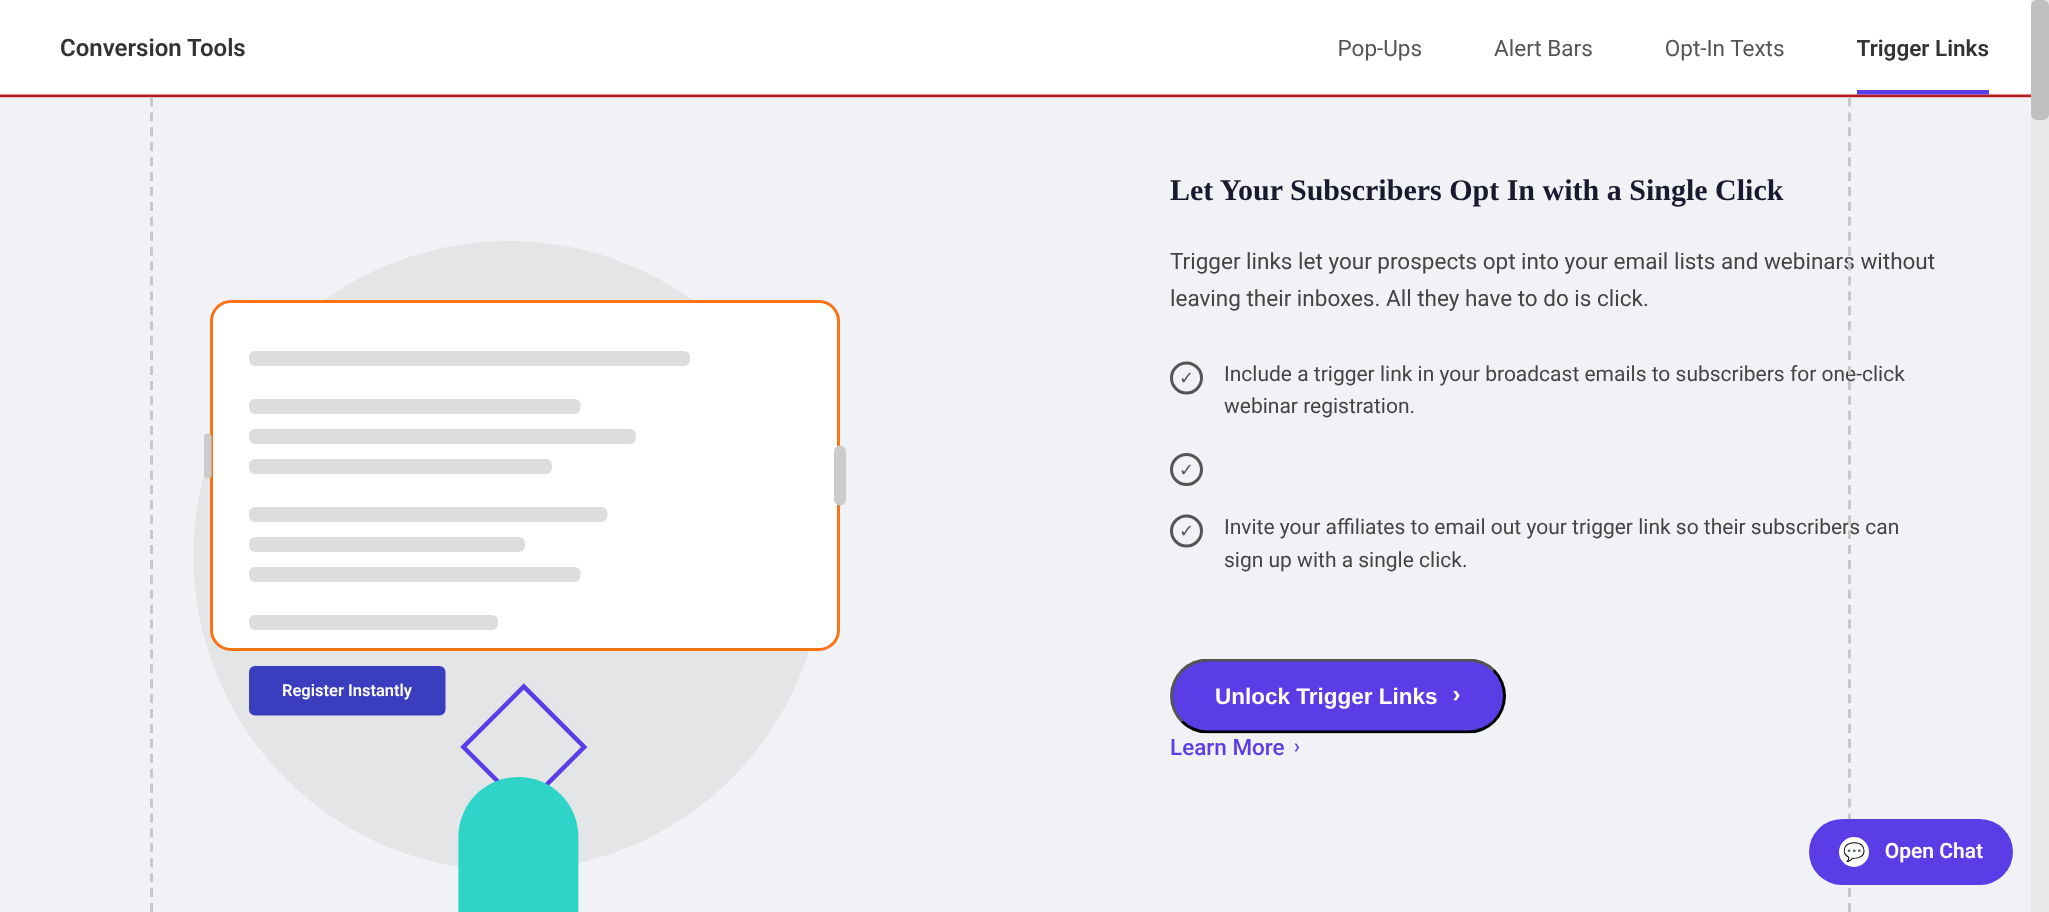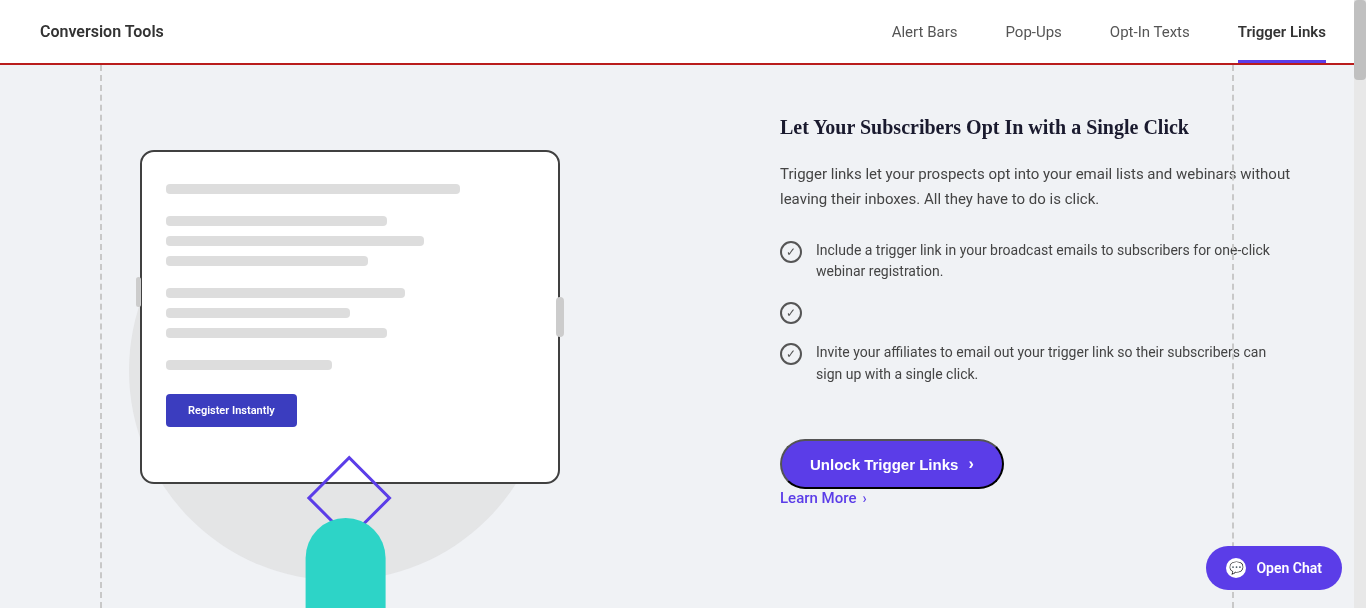--- a/index.html
+++ b/index.html
@@ -100,23 +100,23 @@
       left: 50%;
       transform: translate(-55%, -42%);
       opacity: 0.5;
     }
 
     
     .tablet-frame {
       position: relative;
       z-index: 2;
       width: 420px;
-      height: 334px;
+      height: 234px;
       background: #fff;
-      border: 2px solid #404040;
+      border: 2px solid #f97316;
       border-radius: 14px;
       padding: 20px 24px;
       margin-bottom: 40px;
       margin-left: -20px;
     }
     .tablet-side-btn {
       position: absolute;
       right: -6px;
       top: 50%;
       transform: translateY(-50%);
@@ -324,22 +324,22 @@
       height: 543px;
       border-left: 2px dashed #c8c8c8;
     }
   </style>
 </head>
 <body>
 
 <nav class="nav-bar">
   <div class="nav-logo">Conversion Tools</div>
   <div class="nav-tabs">
+    <a class="nav-tab">Pop-Ups</a>
     <a class="nav-tab">Alert Bars</a>
-    <a class="nav-tab">Pop-Ups</a>
     <a class="nav-tab">Opt-In Texts</a>
     <a class="nav-tab active">Trigger Links</a>
   </div>
   <div class="scrollbar">
     <div class="scrollbar-thumb"></div>
   </div>
 </nav>
 
 <div class="main-content">
   <div class="dashed-left"></div>

